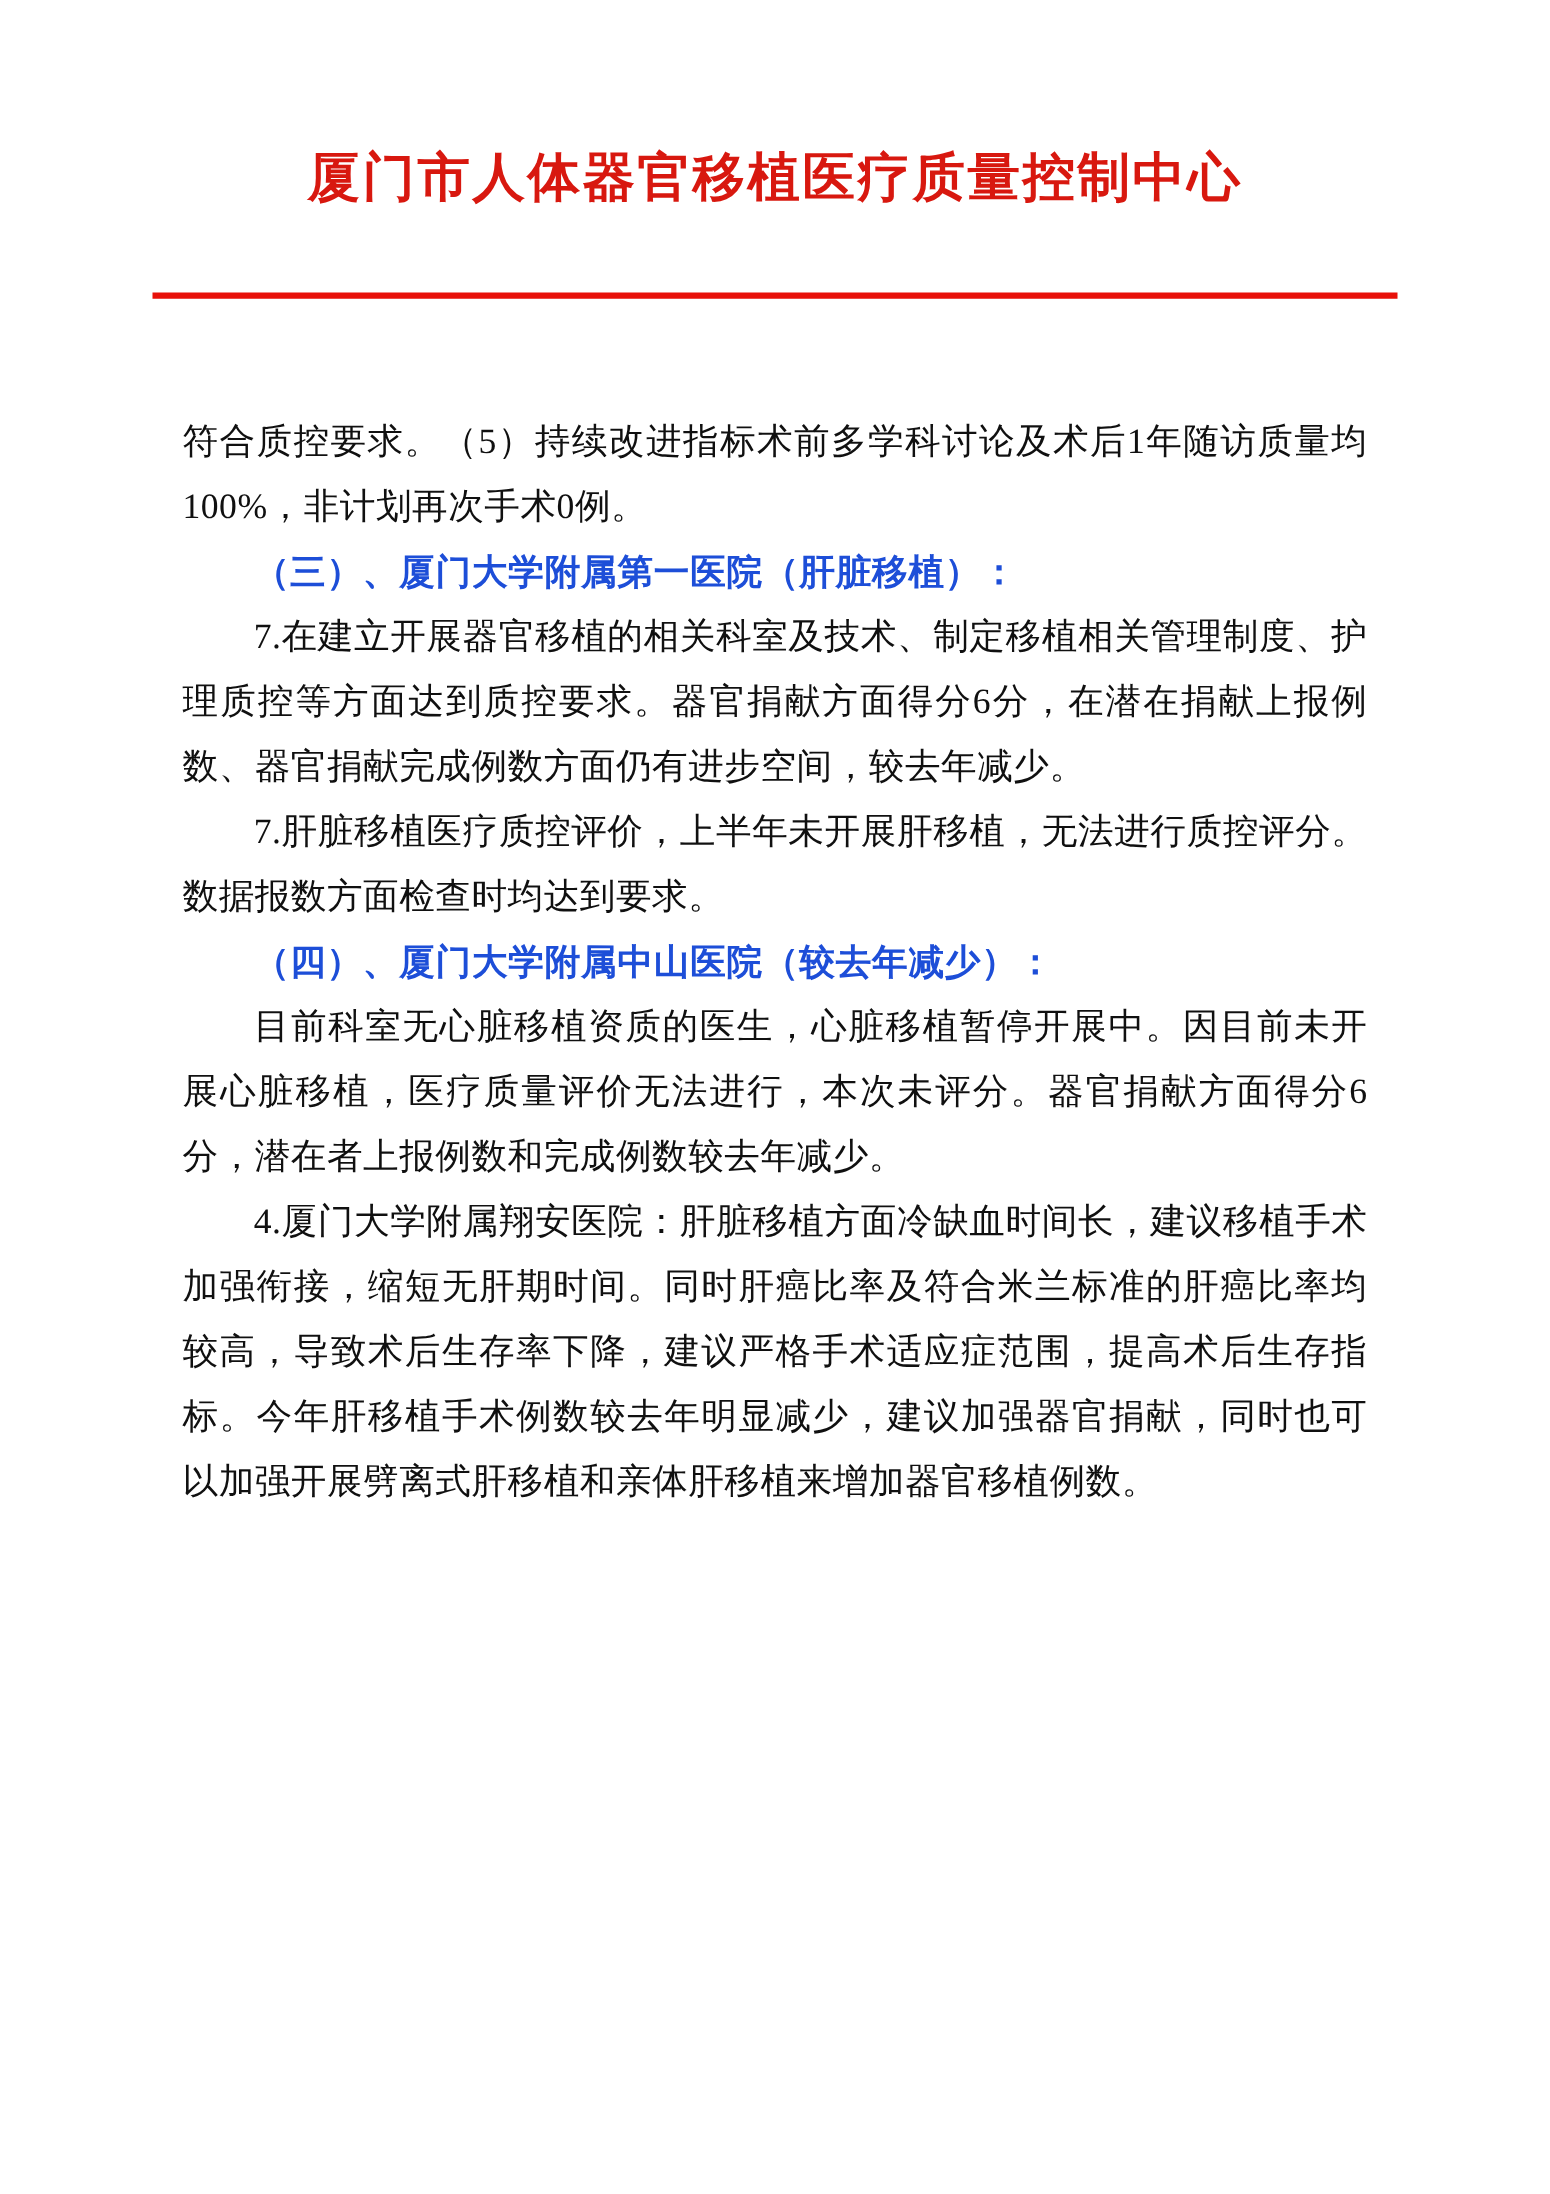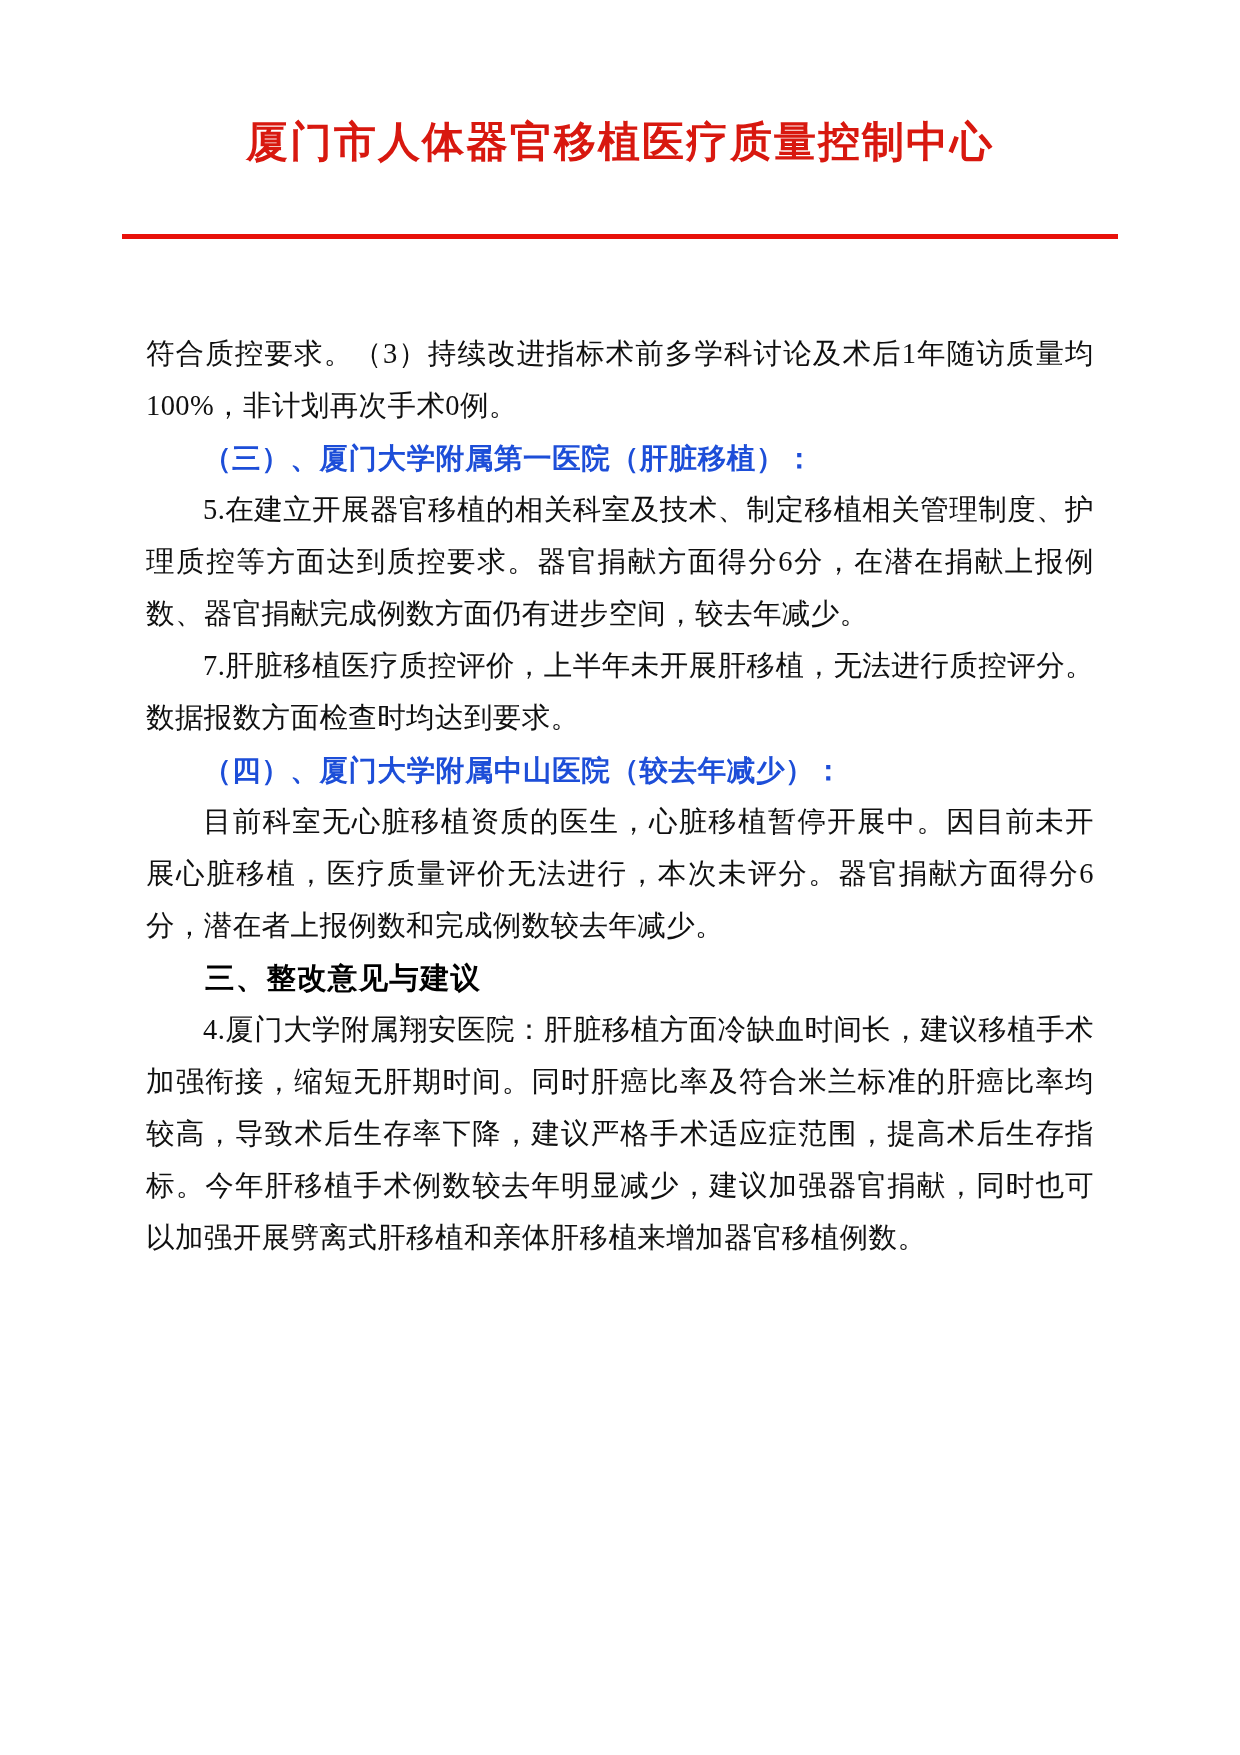--- a/index.html
+++ b/index.html
@@ -102,31 +102,30 @@
 <div class="page">
 
   <div class="doc-header">
     <div class="doc-header-title">厦门市人体器官移植医疗质量控制中心</div>
   </div>
 
   <div class="doc-header-rule"></div>
 
   <div class="doc-body">
 
-    <p class="para" id="slot-0">符合质控要求。（3）持续改进指标术前多学科讨论及术后1年随访质量均100%，非计划再次手术0例。</p>
+    <p class="para" id="slot-0">符合质控要求。（5）持续改进指标术前多学科讨论及术后1年随访质量均100%，非计划再次手术0例。</p>
 
     <p class="heading" id="slot-1">（三）、厦门大学附属第一医院（肝脏移植）：</p>
 
-    <p class="para indent" id="slot-2">5.在建立开展器官移植的相关科室及技术、制定移植相关管理制度、护理质控等方面达到质控要求。器官捐献方面得分6分，在潜在捐献上报例数、器官捐献完成例数方面仍有进步空间，较去年减少。</p>
+    <p class="para indent" id="slot-2">7.在建立开展器官移植的相关科室及技术、制定移植相关管理制度、护理质控等方面达到质控要求。器官捐献方面得分6分，在潜在捐献上报例数、器官捐献完成例数方面仍有进步空间，较去年减少。</p>
 
     <p class="para indent" id="slot-3">7.肝脏移植医疗质控评价，上半年未开展肝移植，无法进行质控评分。数据报数方面检查时均达到要求。</p>
 
     <p class="heading" id="slot-4">（四）、厦门大学附属中山医院（较去年减少）：</p>
 
     <p class="para indent" id="slot-5">目前科室无心脏移植资质的医生，心脏移植暂停开展中。因目前未开展心脏移植，医疗质量评价无法进行，本次未评分。器官捐献方面得分6分，潜在者上报例数和完成例数较去年减少。</p>
 
-    <p class="heading-major" id="slot-6">三、整改意见与建议</p>
 
     <p class="para indent" id="slot-7">4.厦门大学附属翔安医院：肝脏移植方面冷缺血时间长，建议移植手术加强衔接，缩短无肝期时间。同时肝癌比率及符合米兰标准的肝癌比率均较高，导致术后生存率下降，建议严格手术适应症范围，提高术后生存指标。今年肝移植手术例数较去年明显减少，建议加强器官捐献，同时也可以加强开展劈离式肝移植和亲体肝移植来增加器官移植例数。</p>
 
   </div>
 
 </div>
 
 </body></html>

